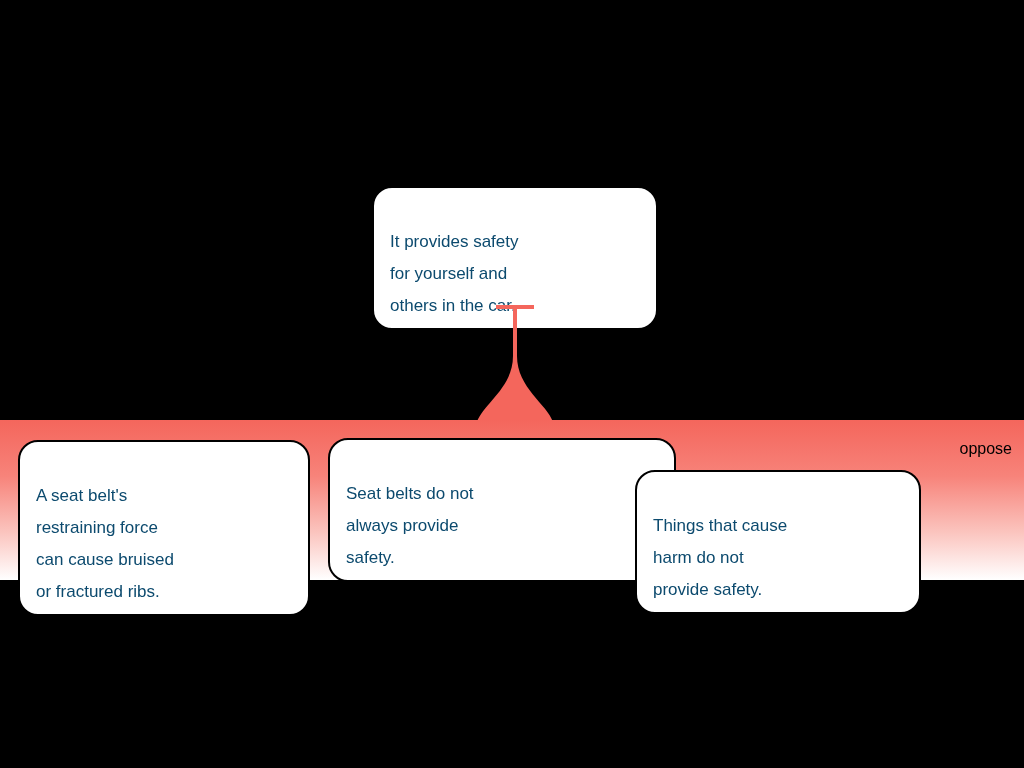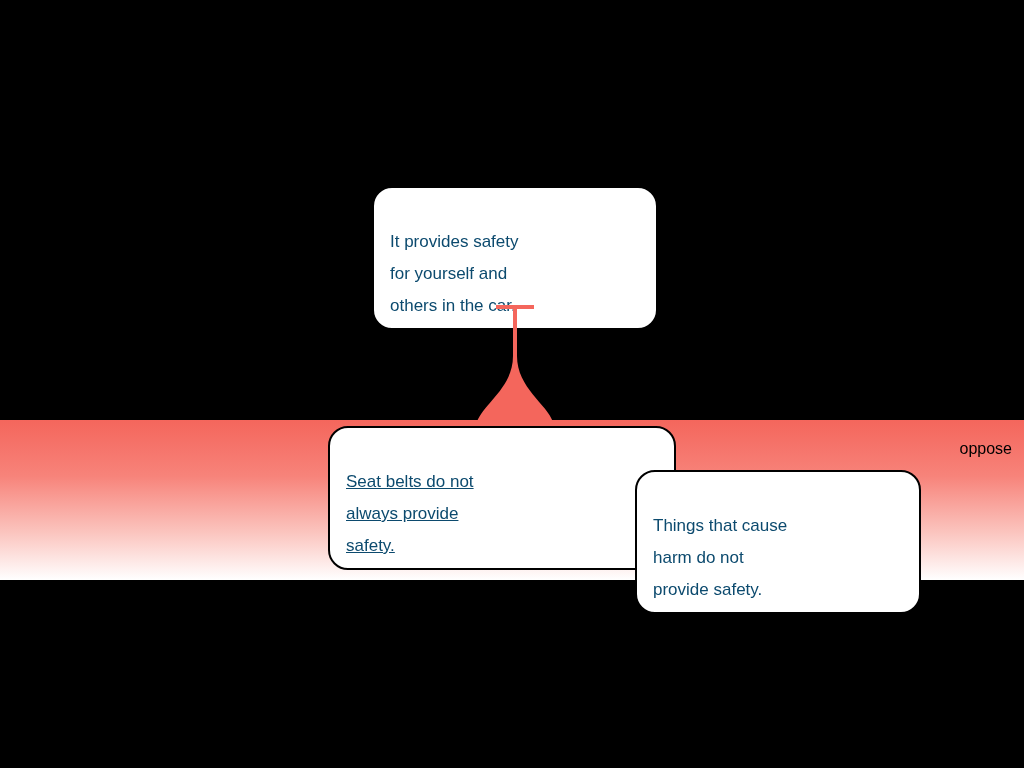--- a/index.html
+++ b/index.html
@@ -49,21 +49,21 @@
     border: 2px solid var(--node-border, #000);
     border-radius: 20px;
     padding: 6px 16px;
     font-size: 17px;
     line-height: 32px;
     color: #0c4a6e;
     white-space: pre-line;
   }
   .claim { left: 372px; top: 186px; width: 286px; }
   .obj1  { left: 18px;  top: 440px; width: 292px; }
-  .obj2  { left: 328px; top: 426px; width: 348px; text-decoration: underline; }
+  .obj2  { left: 328px; top: 438px; width: 348px; }
   .obj3  { left: 635px; top: 438px; width: 286px; margin-top: 32px; }
   
   .connector {
     position: absolute;
     left: 445px;
     top: 300px;
   }
 </style>
 </head>
 <body>
@@ -78,20 +78,26 @@
 
   <svg class="connector" width="140" height="122" viewBox="0 0 140 122" aria-hidden="true">
     <rect x="51" y="5" width="38" height="4" fill="#f4665c"></rect>
     <path d="M 68,9 L 68,56 C 68,88 38,104 32,122 L 108,122 C 102,104 72,88 72,56 L 72,9 Z" fill="#f4665c"></path>
   </svg>
 
   <div class="band">
     <div class="band-label">oppose</div>
   </div>
 
+  <div class="node obj1">
+    <span>A seat belt's
+restraining force
+can cause bruised
+or fractured ribs.</span>
+  </div>
   <div class="node obj2">
     <span>Seat belts do not
 always provide
 safety.</span>
   </div>
   <div class="node obj3">
     <span>Things that cause
 harm do not
 provide safety.</span>
   </div>

